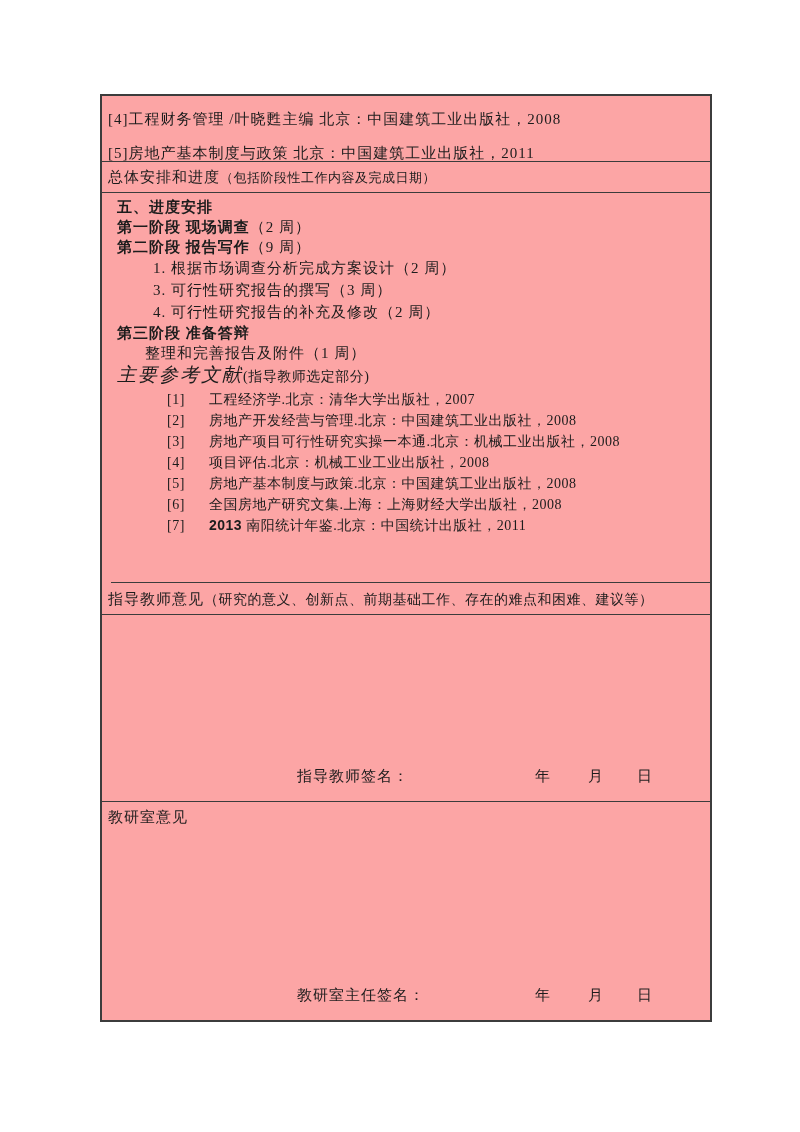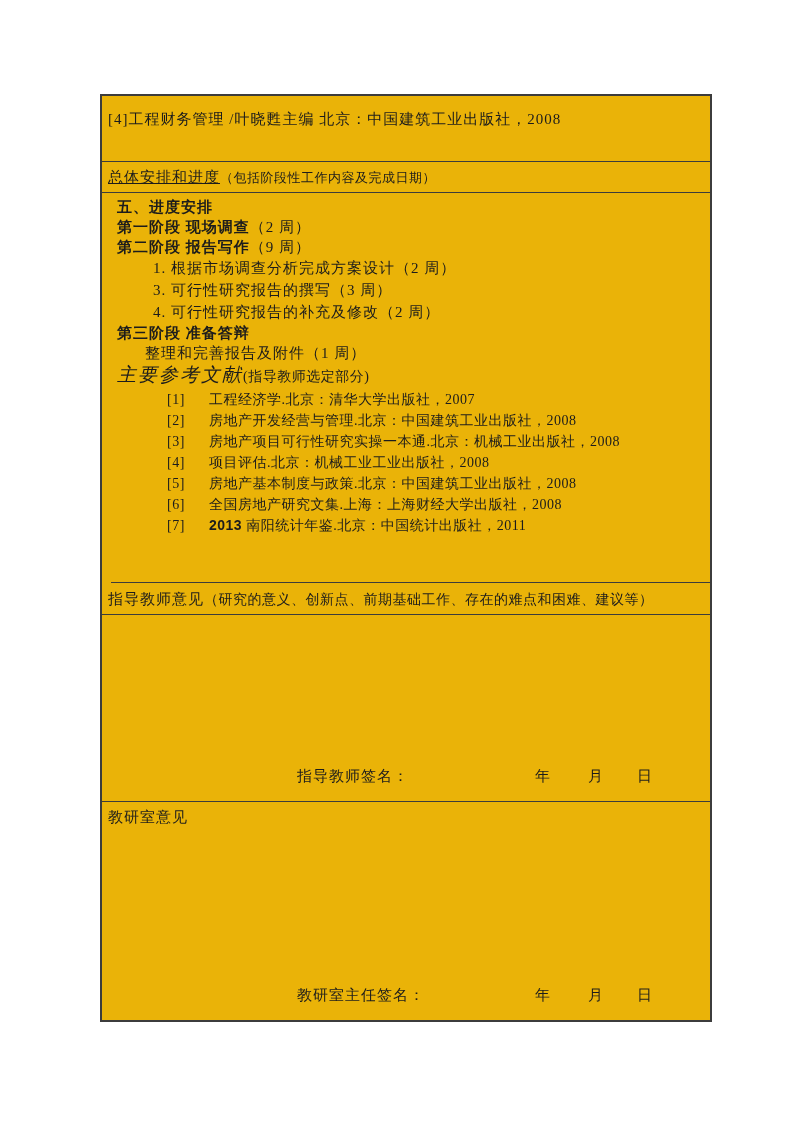--- a/index.html
+++ b/index.html
@@ -8,32 +8,32 @@
     width: 800px; height: 1132px;
     position: relative;
     font-family: "Liberation Serif", "DejaVu Serif", serif;
     color: #1c1c1c;
   }
   .doc-table {
     position: absolute;
     left: 100px; top: 94px;
     width: 612px; height: 928px;
     border: 2px solid #3c3c3c;
-    background: #eab308;
+    background: #fca5a5;
   }
   .row { border-bottom: 1px solid #3c3c3c; overflow: hidden; }
   .row:last-child { border-bottom: none; }
 
   
   .row-refs-top { height: 66px; padding: 6px 8px 0 6px; }
   .row-refs-top .line { font-size: 15px; line-height: 34px; letter-spacing: 1px; white-space: nowrap; }
 
   
   .row-overall { height: 31px; padding: 6px 8px 0 6px; white-space: nowrap; }
-  .row-overall .t-main { font-size: 15px; letter-spacing: 1px; text-decoration: underline; }
+  .row-overall .t-main { font-size: 15px; letter-spacing: 1px; }
   .row-overall .t-note { font-size: 13px; letter-spacing: 0.5px; }
 
   
   .row-schedule { height: 390px; padding: 4px 8px 0 6px; margin-left: 9px; }
   .row-schedule .line { font-size: 15px; line-height: 20px; letter-spacing: 1px; white-space: nowrap; }
   .row-schedule .line.bold, .row-schedule .line b { font-weight: bold; }
   .row-schedule .line.item { line-height: 22px; padding-left: 36px; }
   .row-schedule .line.sub { padding-left: 28px; }
   .refs-title-line { line-height: 24px; white-space: nowrap; }
   .refs-title-line .big { font-size: 19px; letter-spacing: 2px; font-style: italic; }
@@ -62,20 +62,21 @@
   .sig-month { left: 486px; }
   .sig-day   { left: 535px; }
 </style>
 </head>
 <body>
 
 <div class="doc-table">
 
   <div class="row row-refs-top">
     <div class="line">[4]工程财务管理 /叶晓甦主编 北京：中国建筑工业出版社，2008</div>
+    <div class="line">[5]房地产基本制度与政策 北京：中国建筑工业出版社，2011</div>
   </div>
 
   <div class="row row-overall">
     <span class="t-main">总体安排和进度</span><span class="t-note">（包括阶段性工作内容及完成日期）</span>
   </div>
 
   <div class="row row-schedule">
     <div class="line bold">五、进度安排</div>
     <div class="line"><b>第一阶段 现场调查</b><span>（2 周）</span></div>
     <div class="line"><b>第二阶段 报告写作</b><span>（9 周）</span></div>

